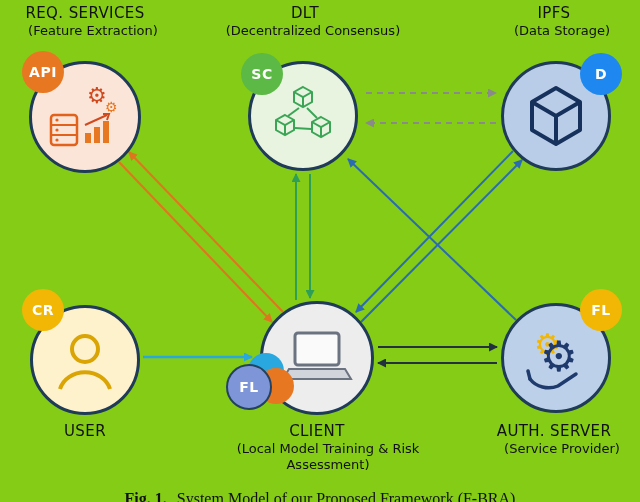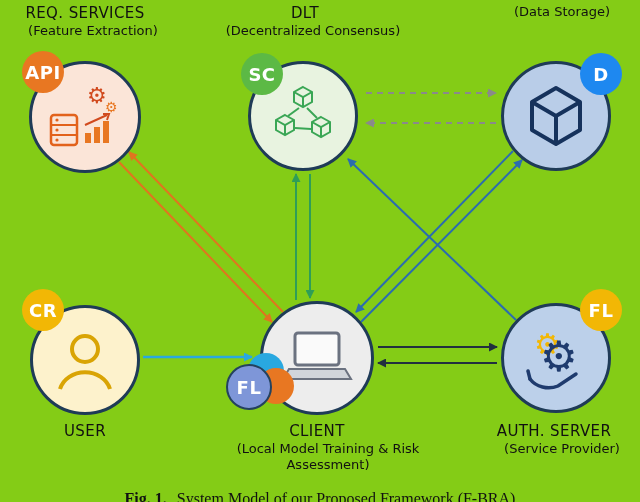--- a/index.html
+++ b/index.html
@@ -12,21 +12,21 @@
     position:absolute;border-radius:50%;border:3px solid #1f3b57;
     box-sizing:border-box;display:flex;align-items:center;justify-content:center;
     z-index:2;
   }
   .label{position:absolute;text-align:center;z-index:2;line-height:1.25;}
   .label .title{font-size:15px;letter-spacing:.4px;}
   .label .subtitle{font-size:13px;padding-left:16px;}
   .badge{
     position:absolute;width:42px;height:42px;border-radius:50%;
     display:flex;align-items:center;justify-content:center;
-    color:#fff;font-weight:bold;font-size:18px;z-index:4;letter-spacing:.5px;
+    color:#fff;font-weight:bold;font-size:14px;z-index:4;letter-spacing:.5px;
   }
   .cluster-circle{position:absolute;border-radius:50%;z-index:3;}
   .caption{
     position:absolute;left:0;top:490px;width:640px;text-align:center;
     font-family:"Liberation Serif","DejaVu Serif",serif;font-size:16px;z-index:2;
     white-space:nowrap;
   }
   .caption .figlabel{font-weight:bold;margin-right:10px;}
 </style>
 </head>
@@ -78,20 +78,21 @@
 
   <div class="label" style="left:0px;top:4px;width:170px;">
     <div class="title">REQ. SERVICES</div>
     <div class="subtitle">(Feature Extraction)</div>
   </div>
   <div class="label" style="left:198px;top:4px;width:214px;">
     <div class="title">DLT</div>
     <div class="subtitle">(Decentralized Consensus)</div>
   </div>
   <div class="label" style="left:468px;top:4px;width:172px;">
+    <div class="title">IPFS</div>
     <div class="subtitle">(Data Storage)</div>
   </div>
 
   <div class="node-circle" style="left:29px;top:61px;width:112px;height:112px;background:#fbe5d8;">
     <svg width="80" height="72" viewBox="0 0 80 72">
       <text x="42" y="22" font-size="22" fill="#d14a1e" font-family="DejaVu Sans">⚙</text>
       <text x="60" y="31" font-size="14" fill="#e87722" font-family="DejaVu Sans">⚙</text>
       <rect x="6" y="34" width="26" height="30" rx="3" fill="none" stroke="#e2621b" stroke-width="2.5"></rect>
       <line x1="6" y1="44" x2="32" y2="44" stroke="#e2621b" stroke-width="2"></line>
       <line x1="6" y1="54" x2="32" y2="54" stroke="#e2621b" stroke-width="2"></line>

